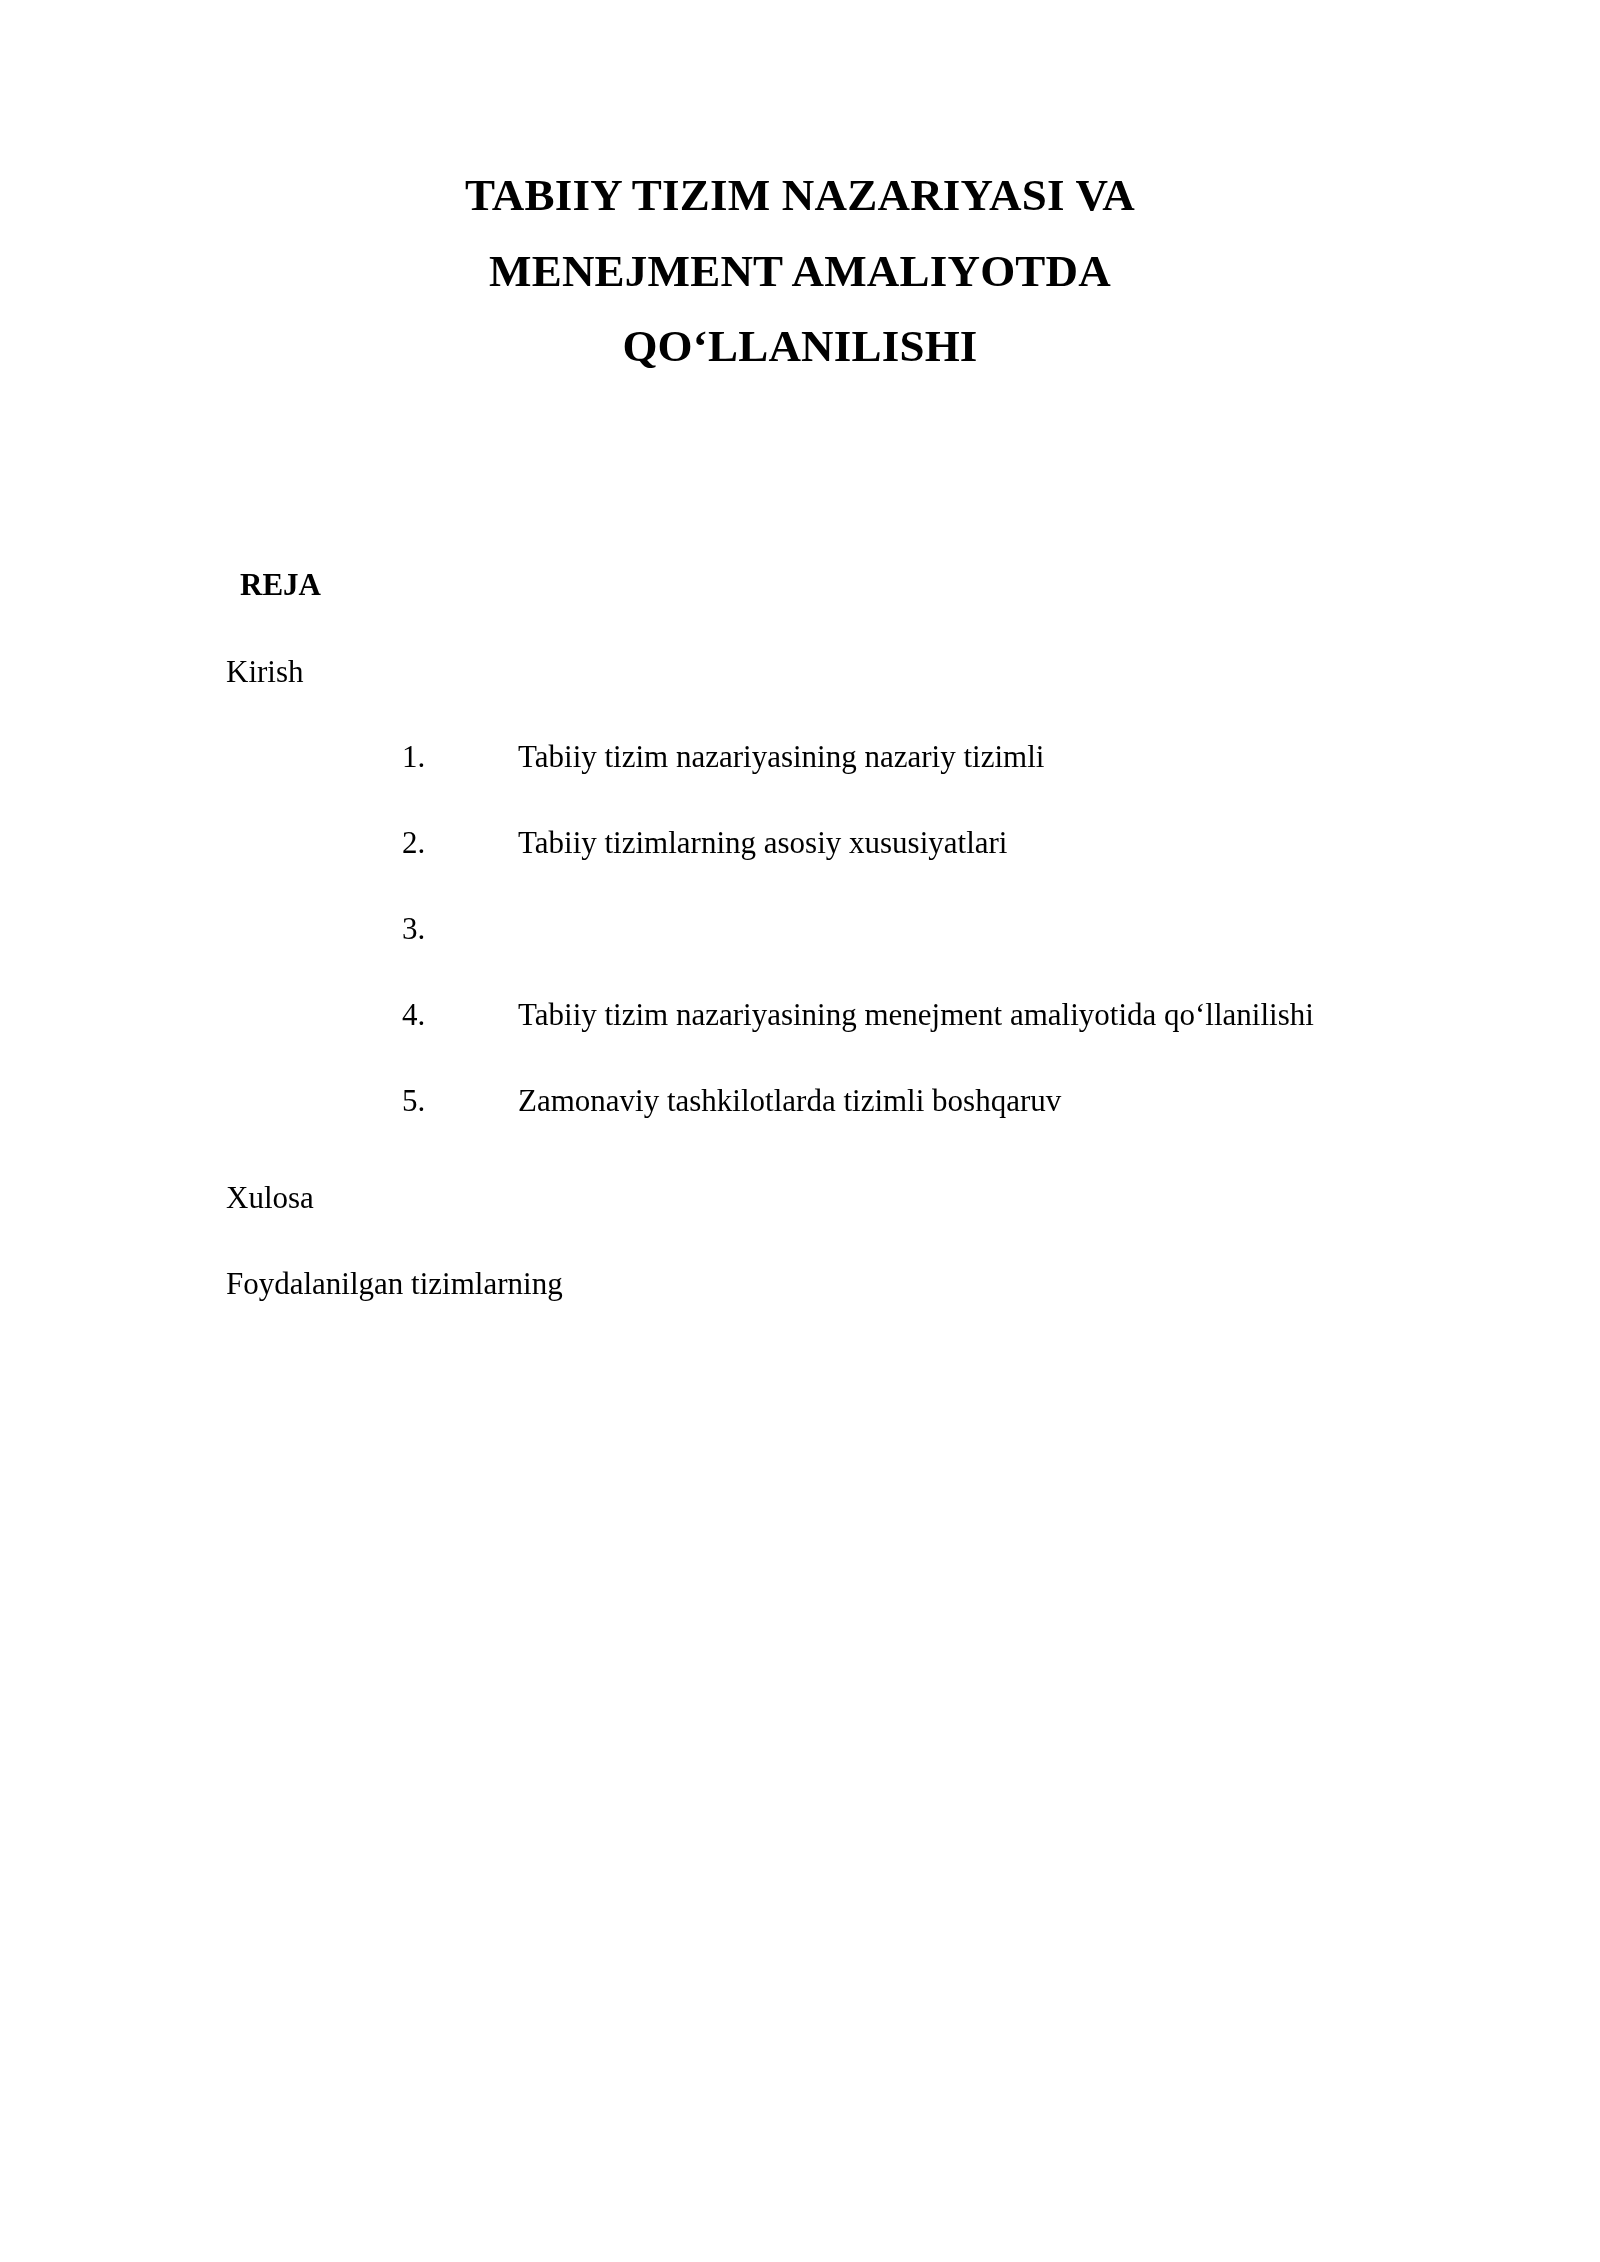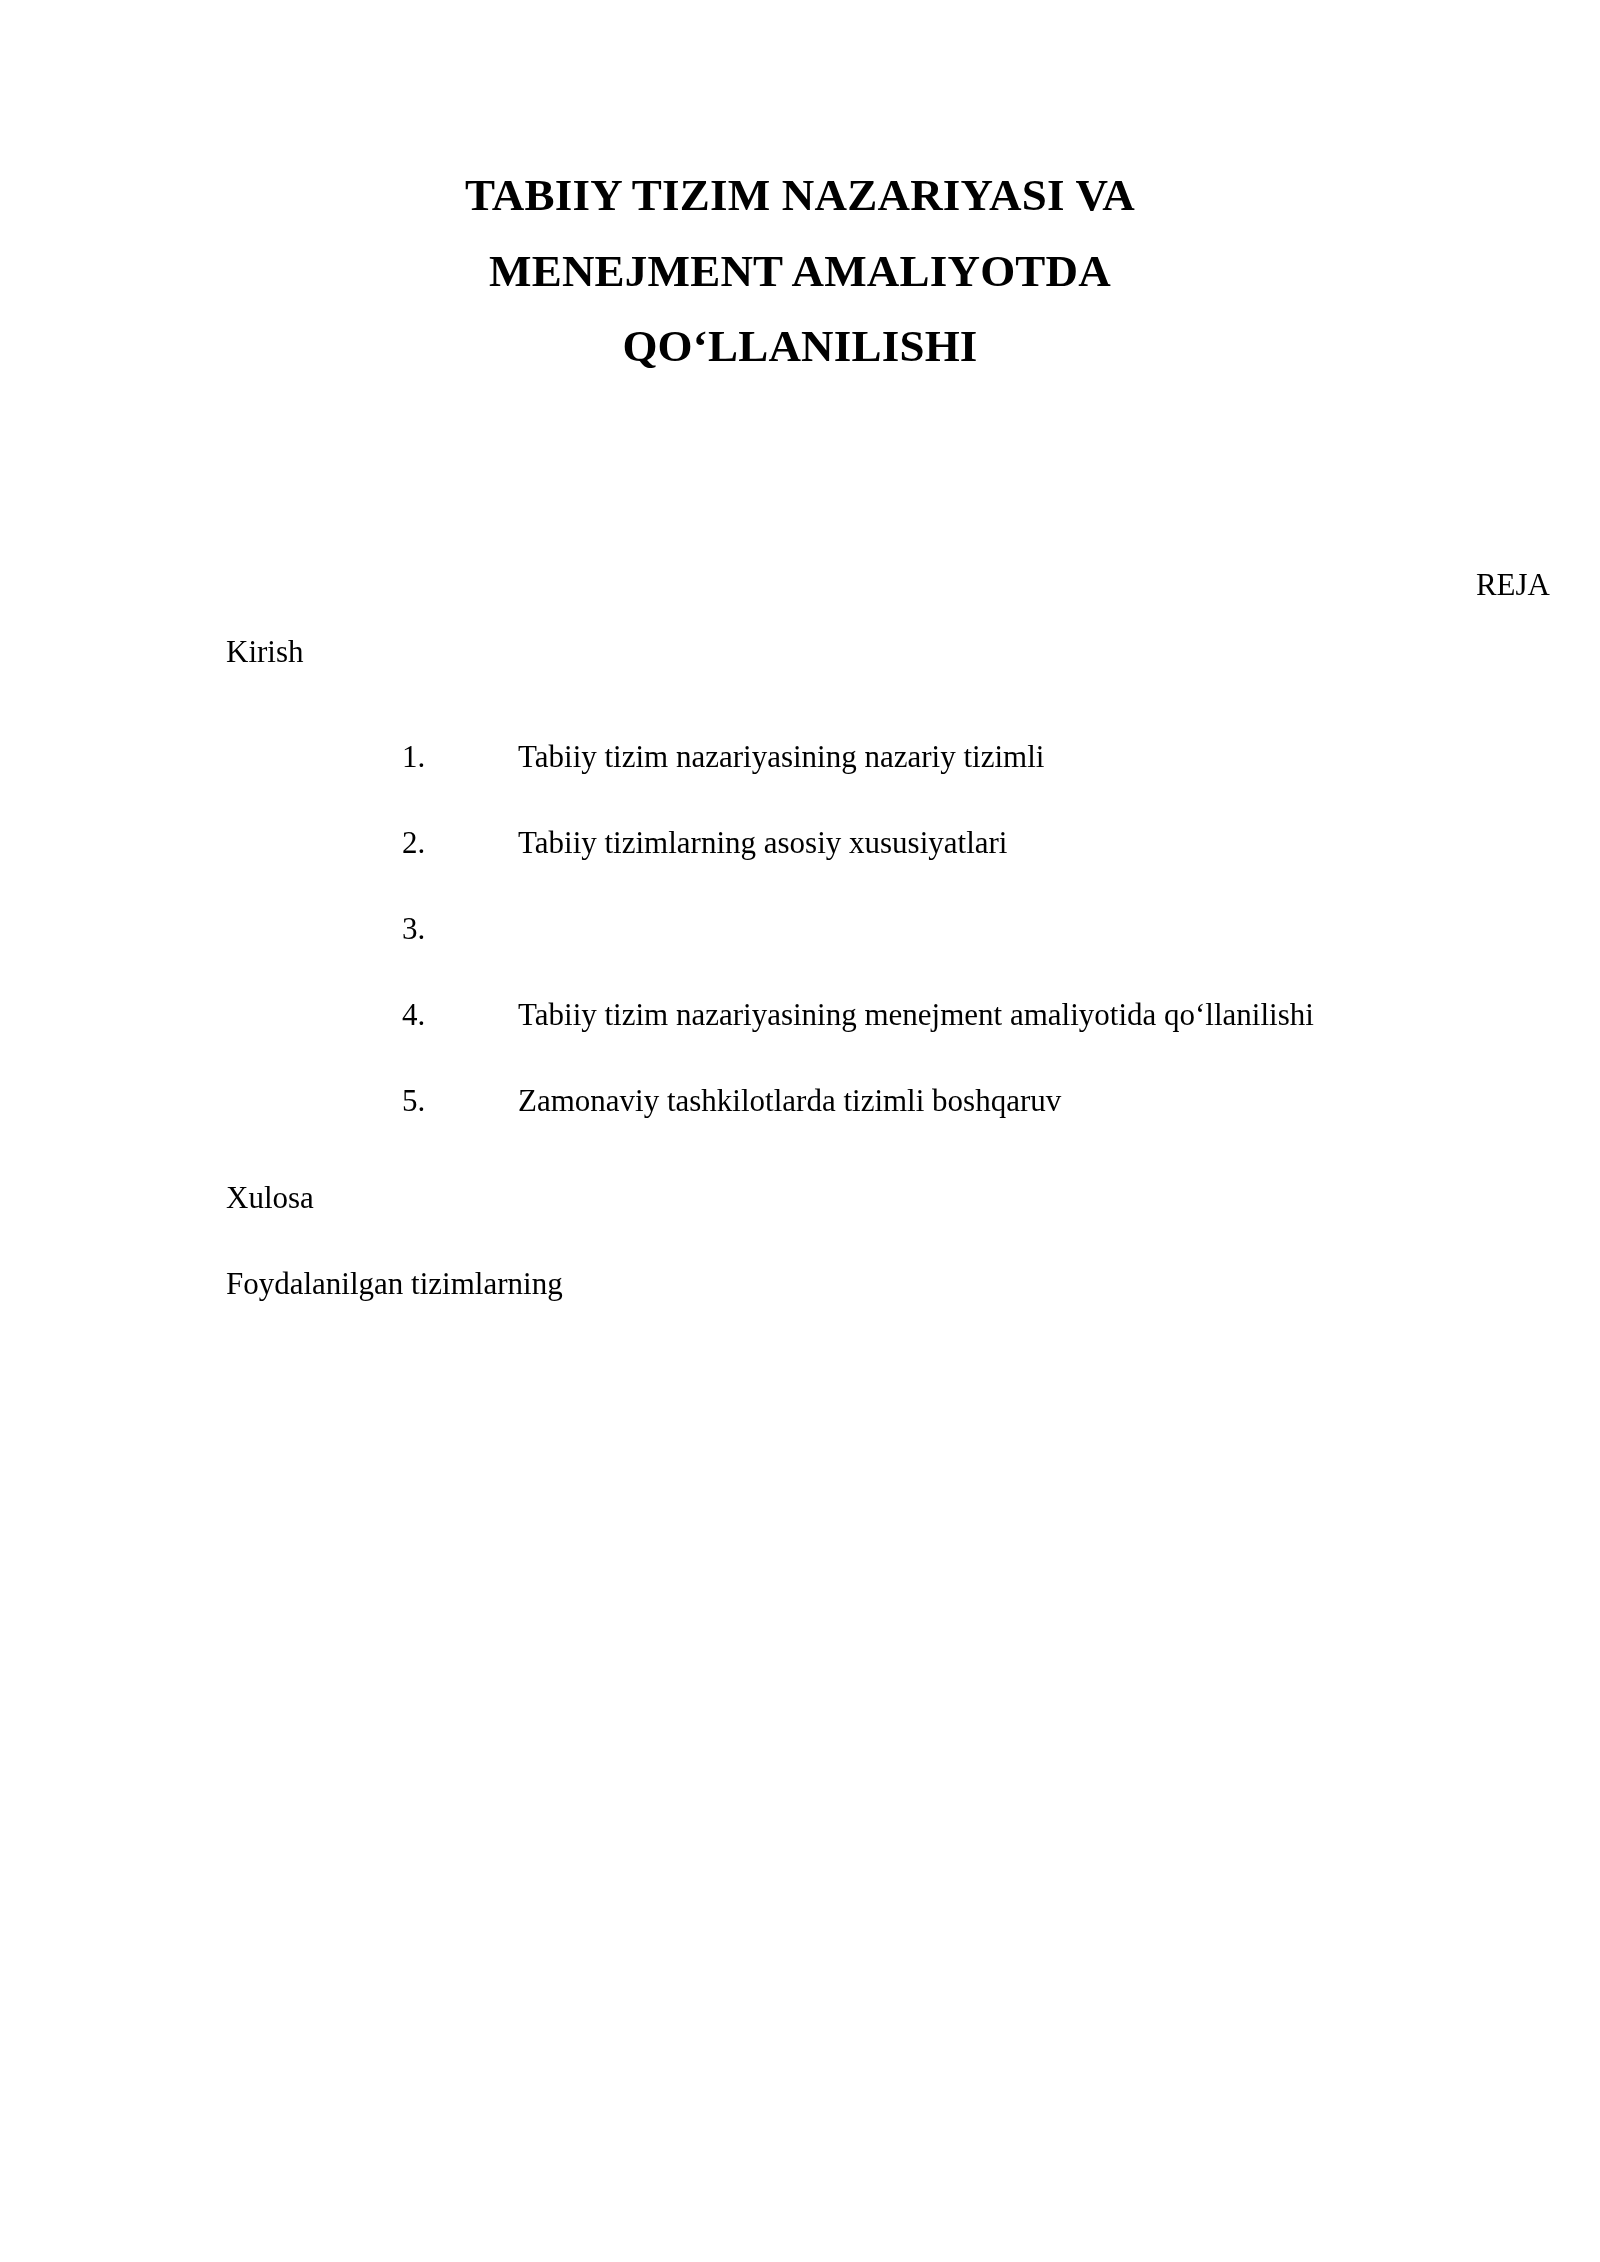--- a/index.html
+++ b/index.html
@@ -35,35 +35,35 @@
     display: block;
     white-space: nowrap;
   }
 
   
   .reja-heading {
     position: absolute;
     left: 240px;
     top: 563px;
     width: 1310px;
-    text-align: right;
+    text-align: left;
     font-size: 31px;
-    font-weight: normal;
+    font-weight: bold;
     line-height: 1.4;
   }
 
   
   .body-line {
     position: absolute;
     left: 226px;
     font-size: 31px;
     line-height: 1.45;
     white-space: nowrap;
   }
-  .body-line.kirish   { top: 630px; }
+  .body-line.kirish   { top: 650px; }
   .body-line.xulosa   { top: 1176px; }
   .body-line.refs     { top: 1262px; }
 
   
   .outline {
     position: absolute;
     left: 226px;
     top: 735px;
     width: 1320px;
     margin: 0;

